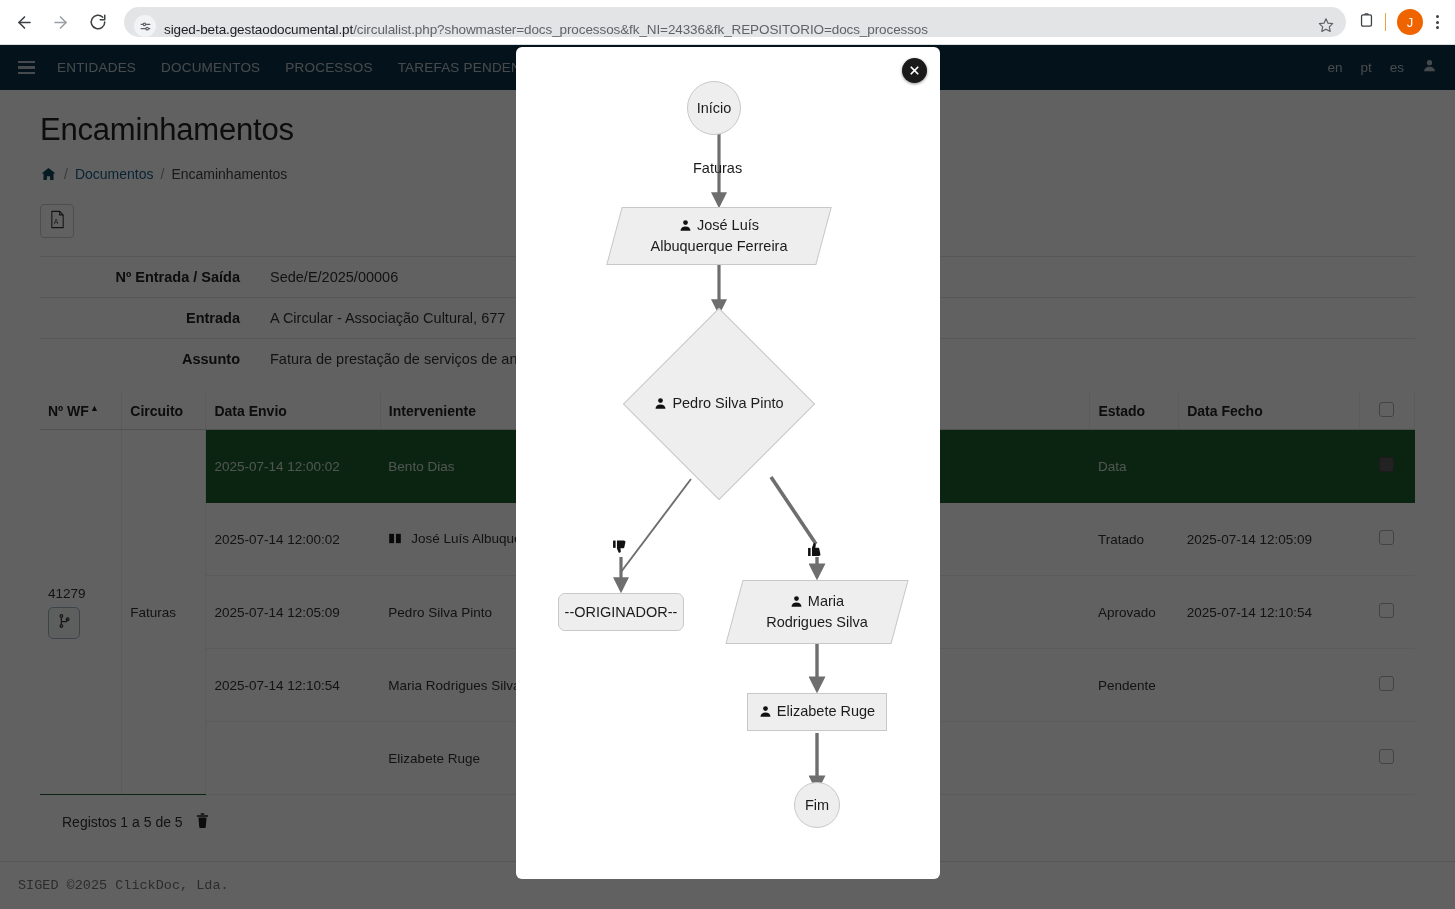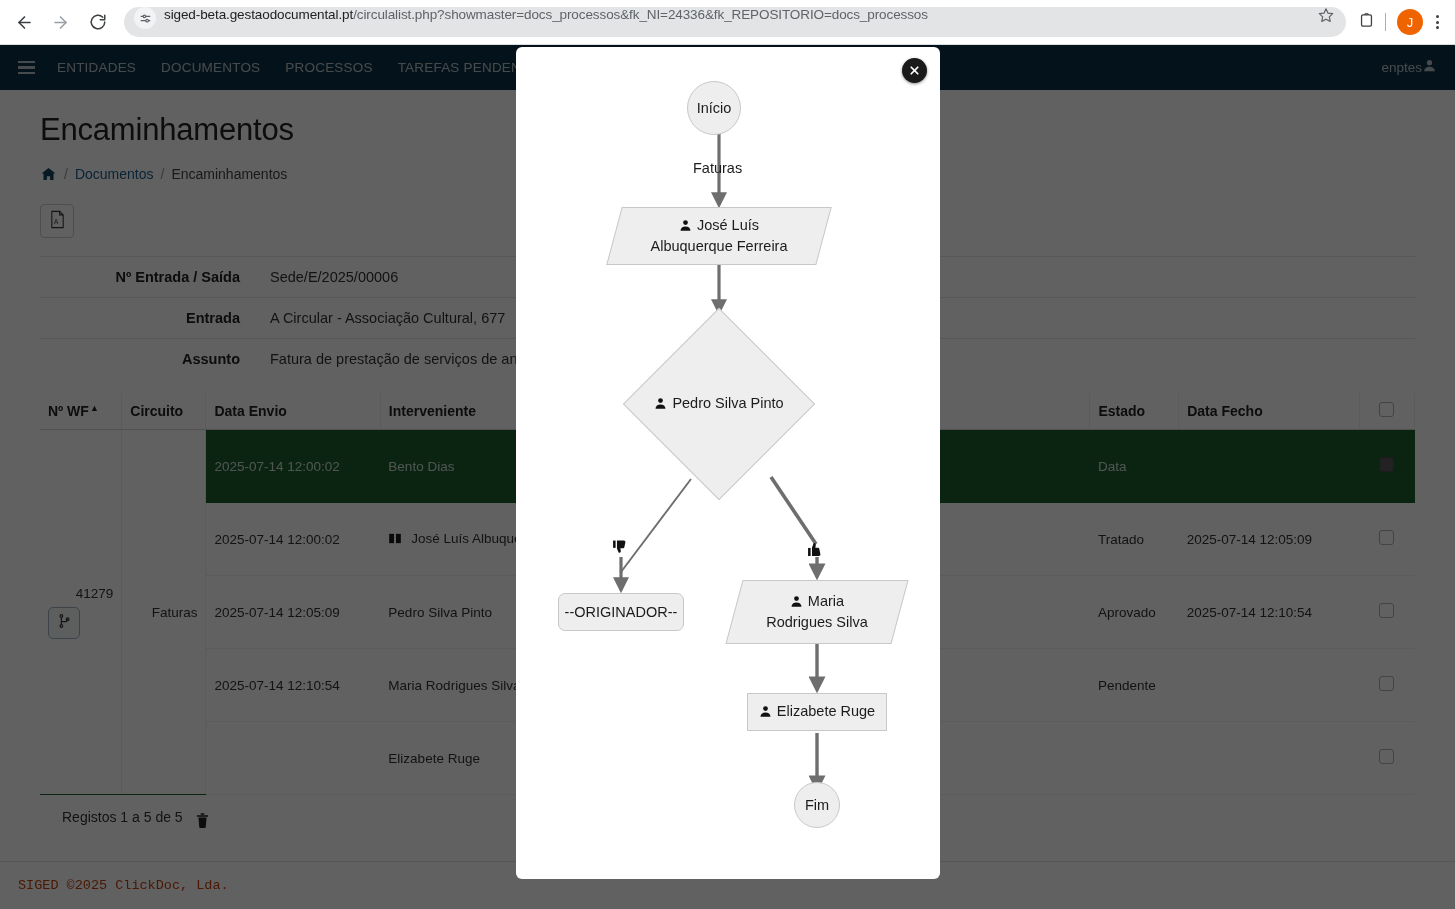--- a/index.html
+++ b/index.html
@@ -28,21 +28,21 @@
   .nav-btn svg { display: block; }
   #back-btn { margin-left: 8px; }
   #forward-btn { margin-left: 4px; color: #9aa0a6; }
   #reload-btn { margin-left: 6px; }
   #omnibox {
     flex: 1 1 auto;
     height: 30px;
     margin: 0 8px 0 10px;
     background: #e3e4e6;
     border-radius: 15px;
-    display: flex; align-items: flex-start;
+    display: flex; align-items: flex-end;
     padding: 0 12px 0 10px;
     min-width: 0;
   }
   #site-info-icon {
     width: 22px; height: 22px;
     background: #f1f3f4;
     border-radius: 50%;
     display: flex; align-items: center; justify-content: center;
     flex: none; margin-right: 8px;
   }
@@ -95,21 +95,21 @@
   }
   #hamburger-icon span { display:block; width: 17px; height: 2.5px; background: #b9c3c9; }
   .navlink {
     color: #b9c3c9;
     font-size: 13.5px;
     letter-spacing: 0.2px;
     margin-right: 25px;
     white-space: nowrap;
   }
   #navbar-right {
-    margin-left: auto; display: flex; align-items: center; 
+    margin-left: auto; display: flex; align-items: center; gap: 18px;
   }
   .lang-link { color: #b9c3c9; font-size: 13.5px; }
   #user-icon { color: #b9c3c9; }
 
   #page-body { padding: 0 40px; position: relative; }
 
   #page-title-row {
     display: flex; align-items: flex-start; justify-content: space-between;
     padding-top: 22px;
     flex-direction: column;
@@ -154,56 +154,56 @@
   #wf-table tbody td {
     font-size: 13.5px; color: #333;
     padding: 27px 8px;
     border-bottom: 1px solid #eeeeee;
     vertical-align: middle;
     white-space: nowrap;
   }
   #wf-table td.col-wf, #wf-table td.col-circuito {
     border-right: 1px solid #eee;
     vertical-align: middle;
-    text-align: right;
+    text-align: left;
   }
   #wf-table tr.row-highlight td {
     background: #1e5c2e; color: #cfe0d3; border-bottom-color: #1e5c2e;
   }
   .sort-caret { font-size: 9px; vertical-align: top; margin-left: 1px; }
   .chk {
     width: 15px; height: 15px; border: 1px solid #b0b0b0;
     border-radius: 3px; background: #ffffff; display: inline-block;
   }
   .chk.filled { background: #5a5a5a; border-color: #4a4a4a; }
   .col-chk { width: 46px; text-align: center !important; }
   #wf-button {
     width: 32px; height: 32px;
     border: 1px solid #9fb4c2; border-radius: 5px;
     background: #f3f6f8;
     display: flex; align-items: center; justify-content: center;
     margin-top: 6px;
   }
   #table-footer {
-    display: flex; align-items: flex-start; 
+    display: flex; align-items: center; 
     padding: 14px 0 0 22px;
     font-size: 14px; color: #333;
   }
   #delete-button {
     width: 40px; height: 26px;
     display: flex; align-items: center; justify-content: center;
     color: #222;
   }
   #page-footer {
     position: absolute; left: 0; bottom: 0;
     width: 1455px; height: 48px;
     border-top: 1px solid #e2e2e2;
     display: flex; align-items: center;
     padding-left: 18px;
-    font-size: 13.5px; color: #c2410c;
+    font-size: 13.5px; color: #737373;
     font-family: "Liberation Mono", monospace;
   }
 
   
   #modal-backdrop {
     position: absolute; top: 45px; left: 0;
     width: 1455px; height: 864px;
     background: rgba(0,0,0,0.62);
   }
   #modal {

